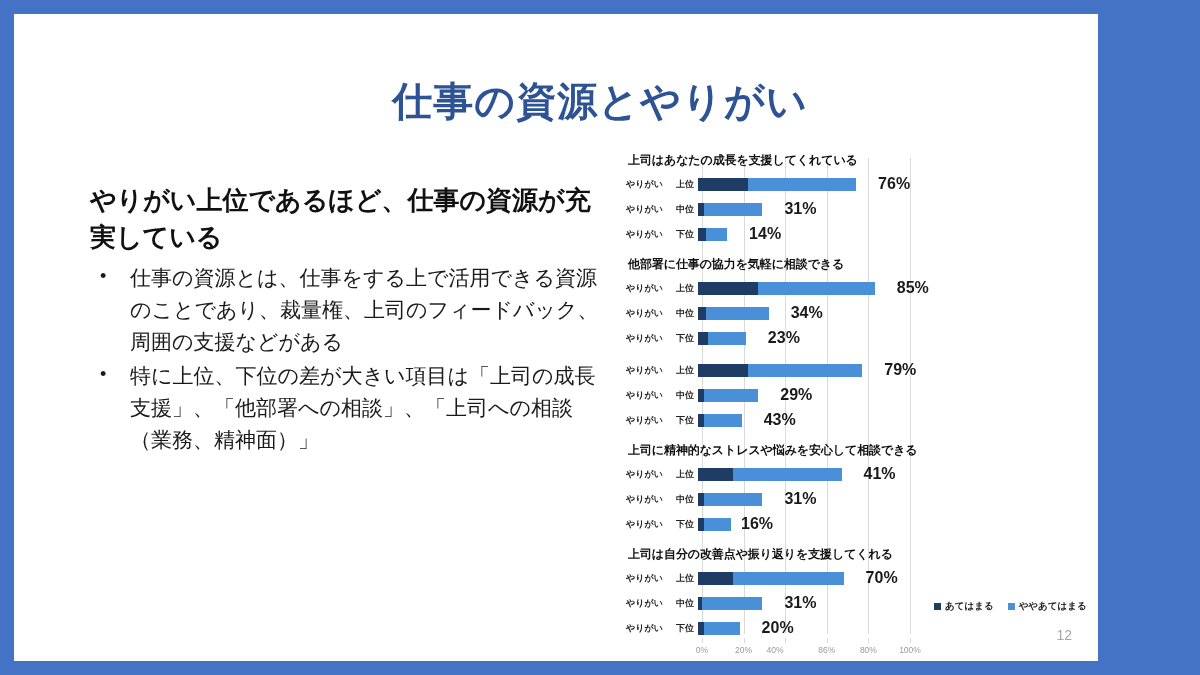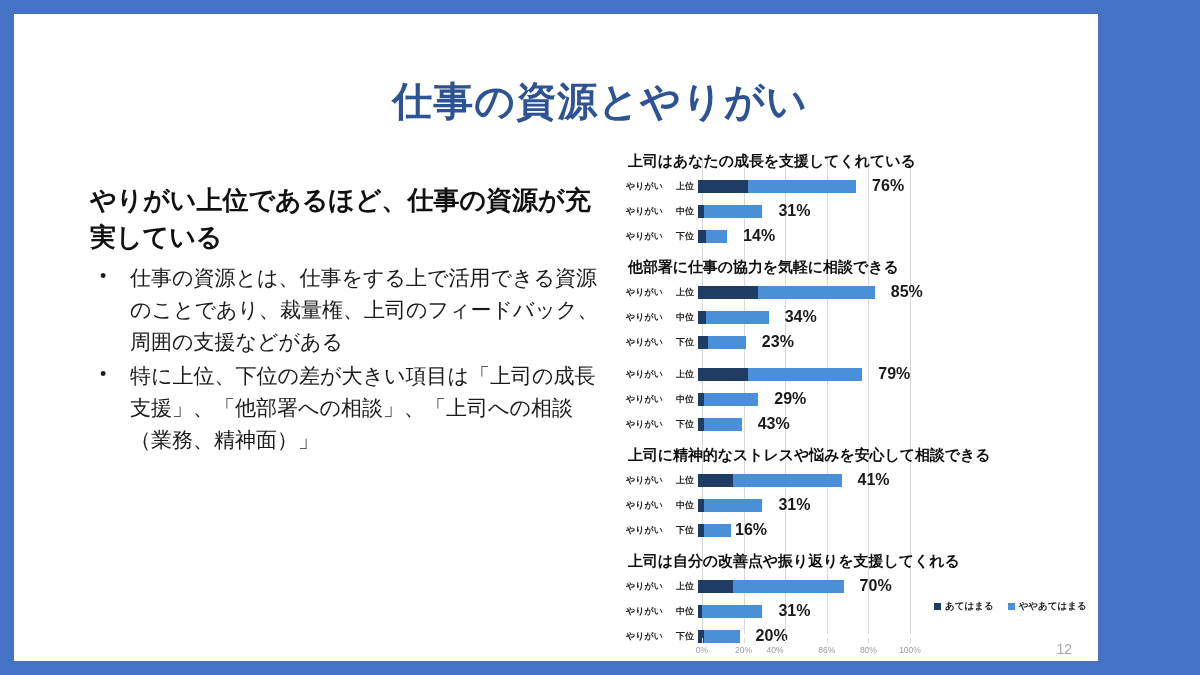--- a/index.html
+++ b/index.html
@@ -105,21 +105,21 @@
     top: 0;
     bottom: 0;
     width: 1px;
     background: #d9d9d9;
   }
   .group {
     position: relative;
     margin-bottom: 12px;
   }
   .group-title {
-    font-size: 15px;
+    font-size: 12px;
     font-weight: bold;
     color: #111111;
     margin: 0 0 5px 2px;
     letter-spacing: -0.1px;
     white-space: nowrap;
   }
   .bar-row {
     position: relative;
     display: flex;
     align-items: center;
@@ -151,21 +151,21 @@
   .seg-strong { background: #1F3C64; }
   .seg-weak { background: #4A90D9; }
   .bar-value {
     position: absolute;
     top: 50%;
     transform: translateY(-50%);
     font-size: 16px;
     font-weight: bold;
     color: #1a1a1a;
     white-space: nowrap;
-    padding-left: 16px;
+    padding-left: 22px;
   }
 
   
   .axis {
     position: absolute;
     left: 76px;
     top: 486px;
     width: 208px;
     height: 24px;
   }
@@ -205,21 +205,21 @@
   }
   .legend-swatch {
     width: 7px;
     height: 7px;
     display: inline-block;
   }
 
   .page-number {
     position: absolute;
     right: 26px;
-    bottom: 4px;
+    bottom: 18px;
     font-size: 14px;
     color: #a6a6a6;
   }
 </style>
 </head>
 <body>
 
 <div class="slide">
   <div class="slide-inner">
 

